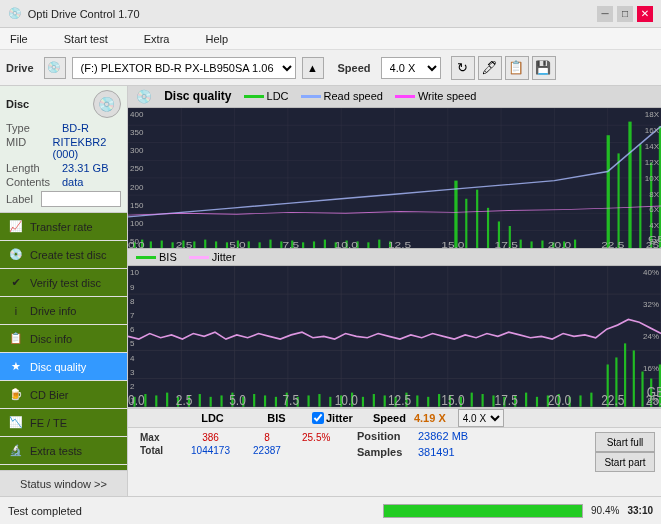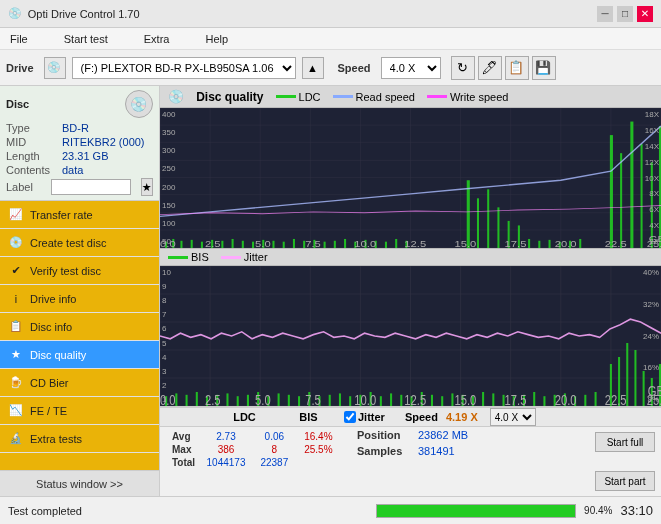--- a/index.html
+++ b/index.html
@@ -72,22 +72,22 @@
     }
 
     
     .main-layout {
       display: flex;
       height: calc(524px - 28px - 22px - 36px - 28px);
     }
 
     
     .sidebar {
-      width: 160px;
-      background: #eab308;
+      width: 128px;
+      background: #4d7c0f;
       border-right: 1px solid #ccc;
       display: flex;
       flex-direction: column;
       flex-shrink: 0;
     }
 
     
     .disc-panel {
       background: #e8f0e8;
       border-bottom: 1px solid #ccc;
@@ -151,41 +151,41 @@
     .stats-table td { padding: 1px 4px; font-size: 10px; }
     .stats-table .row-label { color: #333; font-weight: bold; }
     .stats-table .val-blue { color: #0044cc; }
     .stats-table .val-red { color: #cc0000; }
 
     .stats-right { width: 240px; padding: 2px 8px; display: flex; flex-direction: column; gap: 4px; }
     .stats-right-row { display: flex; align-items: center; gap: 6px; font-size: 10px; }
     .stats-right-label { width: 55px; color: #333; font-weight: bold; }
     .stats-right-val { color: #0044cc; }
 
-    .start-btns { display: flex; flex-direction: column; gap: 19px; padding: 4px 6px; justify-content: center; }
+    .start-btns { display: flex; flex-direction: column; gap: 0; padding: 4px 6px; }
     .start-btn {
       height: 20px; background: #e0e0e0; border: 1px solid #aaa;
       cursor: pointer; font-size: 10px; display: flex; align-items: center; justify-content: center;
       min-width: 60px;
     }
 
     
     .statusbar {
       height: 28px; background: #f0f0f0; border-top: 1px solid #ccc;
       display: flex; align-items: center; padding: 0 8px; gap: 8px;
     }
     .status-text { flex: 1; color: #222; }
     .progress-bar-container {
       width: 200px; height: 14px; background: #ddd; border: 1px solid #aaa; position: relative;
     }
     .progress-bar-fill {
       height: 100%; background: #22cc22;
     }
     .progress-pct { font-size: 10px; color: #222; }
-    .status-time { color: #222; font-size: 13px; }
+    .status-time { color: #222; font-size: 10px; font-weight: bold; }
 
     
     .chart-svg { width: 100%; height: 100%; }
 
     
     .dq-title-bar {
       background: #d8d8d8;
       display: flex; align-items: center;
       height: 22px; padding: 0 8px; gap: 12px;
       border-bottom: 1px solid #bbb;
@@ -596,26 +596,20 @@
           <option>4.0 X</option>
           <option>8.0 X</option>
         </select>
       </div>
 
       <div style="display:flex; flex:1;">
 
         <div style="flex:1; padding:3px 8px;">
           <table class="stats-table">
             <tbody>
-                <tr>
-              <td class="row-label">Avg</td>
-              <td class="val-blue" style="width:65px; text-align:center;">2.73</td>
-              <td class="val-blue" style="width:55px; text-align:center;">0.06</td>
-              <td class="val-red" style="width:60px; text-align:center;">16.4%</td>
-            </tr>
             <tr>
               <td class="row-label">Max</td>
               <td class="val-red" style="text-align:center;">386</td>
               <td class="val-red" style="text-align:center;">8</td>
               <td class="val-red" style="text-align:center;">25.5%</td>
             </tr>
             <tr>
               <td class="row-label">Total</td>
               <td class="val-blue" style="text-align:center;">1044173</td>
               <td class="val-blue" style="text-align:center;margin-left:40px;">22387</td>

